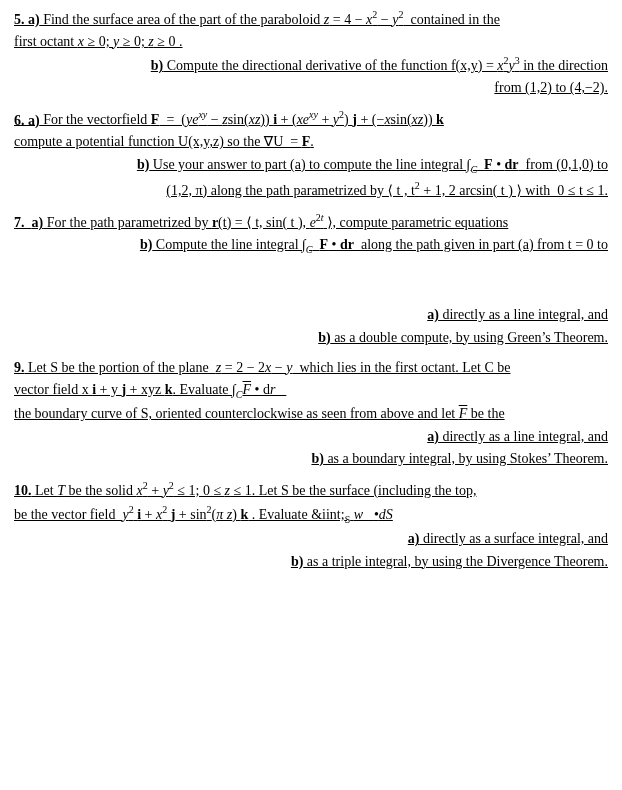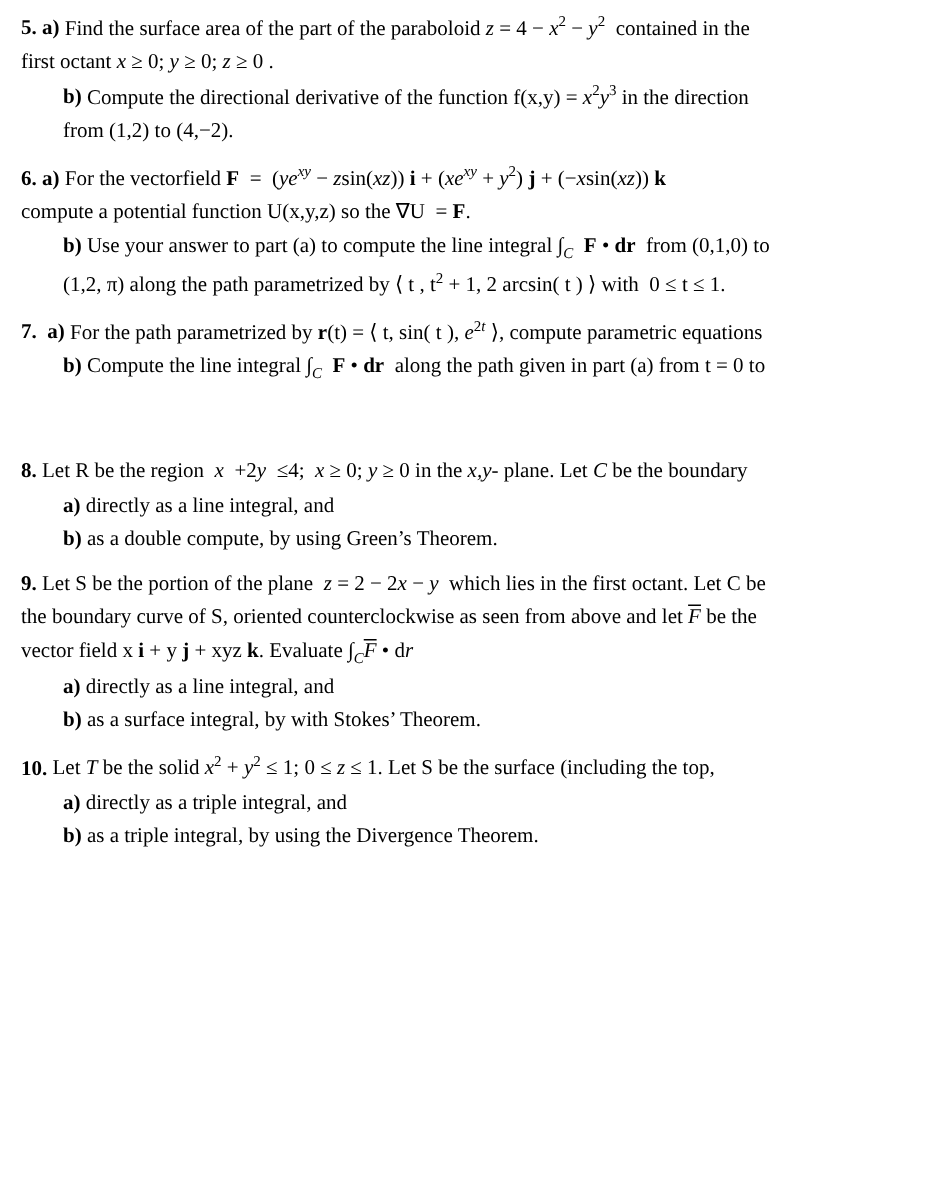--- a/index.html
+++ b/index.html
@@ -12,26 +12,28 @@
       min-height: 790px;
       background: #ffffff;
       font-family: "Times New Roman", Times, serif;
       font-size: 14px;
       color: #000000;
       padding: 8px 14px 12px 14px;
       line-height: 1.45;
     }
     .problem-block {
       margin-bottom: 10px;
+      text-decoration: underline;
     }
     .problem-line {
       margin-bottom: 2px;
     }
     .indent {
       padding-left: 28px;
+      text-align: right;
     }
     .spacer {
       height: 38px;
     }
     sup {
       font-size: 10px;
       vertical-align: super;
     }
     sub {
       font-size: 10px;
@@ -81,54 +83,54 @@
       <span class="bold">7. &nbsp;</span><span class="bold">a)</span><span> For the path parametrized by <strong>r</strong>(t) = ⟨ t, sin( t ), <em>e</em><sup>2<em>t</em></sup> ⟩, compute parametric equations</span>
     </div>
     <div class="problem-line indent">
       <span class="bold">b)</span><span> Compute the line integral ∫<sub><em>C</em></sub> &nbsp;<strong>F</strong> • <strong>dr</strong> &nbsp;along the path given in part (a) from t = 0 to</span>
     </div>
   </div>
 
   <div class="spacer"></div>
 
   <div class="problem-block">
-    <div class="problem-line">
-      <span class="bold">8.</span><span> Let R be the region &nbsp;<em>x</em> &nbsp;+2<em>y</em> &nbsp;≤4; &nbsp;<em>x</em> ≥ 0; <em>y</em> ≥ 0 in the <em>x,y</em>- plane. Let <em>C</em> be the boundary</span>
-    </div>
     <div class="problem-line indent">
       <span class="bold">a)</span><span> directly as a line integral, and</span>
     </div>
     <div class="problem-line indent">
       <span class="bold">b)</span><span> as a double compute, by using Green’s Theorem.</span>
     </div>
   </div>
 
   <div class="problem-block">
     <div class="problem-line">
       <span class="bold">9.</span><span> Let S be the portion of the plane &nbsp;<em>z</em> = 2 − 2<em>x</em> − <em>y</em> &nbsp;which lies in the first octant. Let C be</span>
     </div>
     <div class="problem-line">
-      <span>the boundary curve of S, oriented counterclockwise as seen from above and let <span style="text-decoration:overline;font-style:italic;">F</span> be the</span>
+      <span>vector field x <strong>i</strong> + y <strong>j</strong> + xyz <strong>k</strong>. Evaluate ∫<sub><em>C</em></sub><span style="text-decoration:overline;font-style:italic;">F</span> • d<em>r⃗</em></span>
     </div>
     <div class="problem-line">
-      <span>vector field x <strong>i</strong> + y <strong>j</strong> + xyz <strong>k</strong>. Evaluate ∫<sub><em>C</em></sub><span style="text-decoration:overline;font-style:italic;">F</span> • d<em>r⃗</em></span>
+      <span>the boundary curve of S, oriented counterclockwise as seen from above and let <span style="text-decoration:overline;font-style:italic;">F</span> be the</span>
     </div>
     <div class="problem-line indent">
       <span class="bold">a)</span><span> directly as a line integral, and</span>
     </div>
     <div class="problem-line indent">
-      <span class="bold">b)</span><span> as a surface integral, by with Stokes’ Theorem.</span>
+      <span class="bold">b)</span><span> as a boundary integral, by using Stokes’ Theorem.</span>
     </div>
   </div>
 
   <div class="problem-block">
     <div class="problem-line">
       <span class="bold">10.</span><span> Let <em>T</em> be the solid <em>x</em><sup>2</sup> + <em>y</em><sup>2</sup> ≤ 1; 0 ≤ <em>z</em> ≤ 1. Let S be the surface (including the top,</span>
     </div>
+    <div class="problem-line">
+      <span>be the vector field &nbsp;<em>y</em><sup>2</sup> <strong>i</strong> + <em>x</em><sup>2</sup> <strong>j</strong> + sin<sup>2</sup>(<em>π z</em>) <strong>k</strong> . Evaluate &amp;iint;<sub>S</sub> <em>w⃗</em>•<em>dS</em></span>
+    </div>
     <div class="problem-line indent">
-      <span class="bold">a)</span><span> directly as a triple integral, and</span>
+      <span class="bold">a)</span><span> directly as a surface integral, and</span>
     </div>
     <div class="problem-line indent">
       <span class="bold">b)</span><span> as a triple integral, by using the Divergence Theorem.</span>
     </div>
   </div>
 
 </div>
 
 </body></html>

